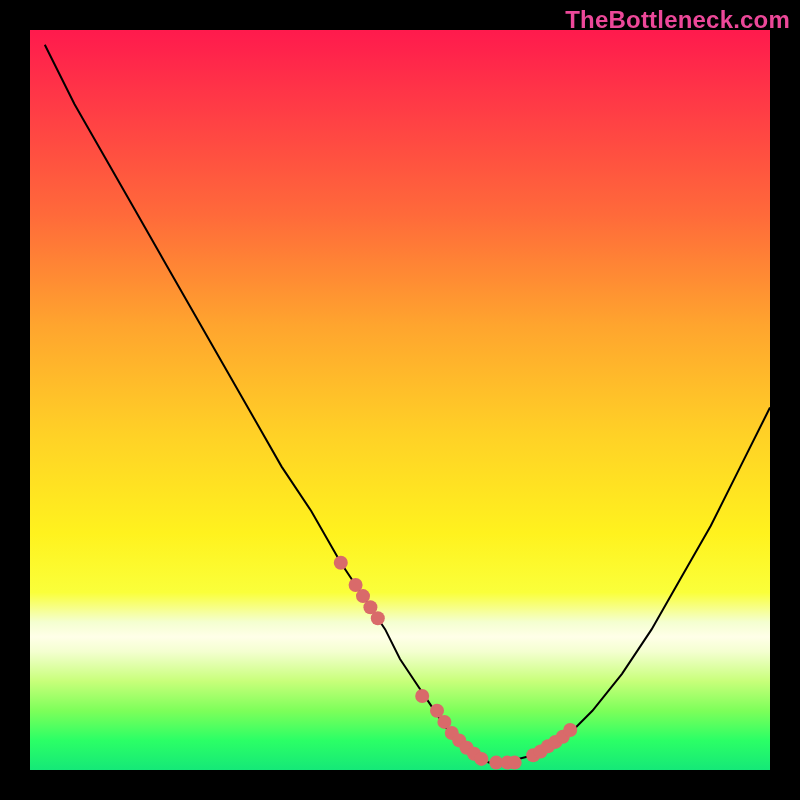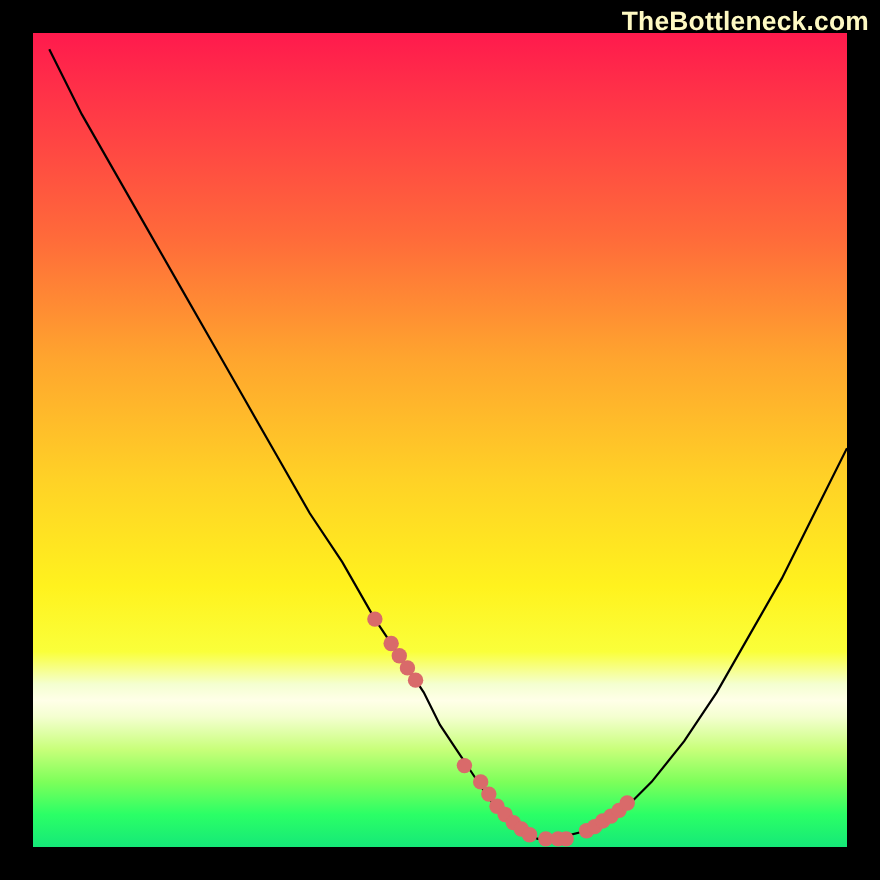--- a/index.html
+++ b/index.html
@@ -41,21 +41,21 @@
       #2bff66 96%,
       #15e878 100%);
   }
   .watermark {
     position: absolute;
     top: 6px;
     right: 10px;
     font-family: Arial, Helvetica, sans-serif;
     font-size: 24px;
     font-weight: 600;
-    color: #fef9c3;
+    color: #ec4899;
     letter-spacing: 0.2px;
   }
   svg.curve {
     position: absolute;
     left: 0;
     top: 0;
     width: 740px;
     height: 740px;
   }
   .curve-line {

